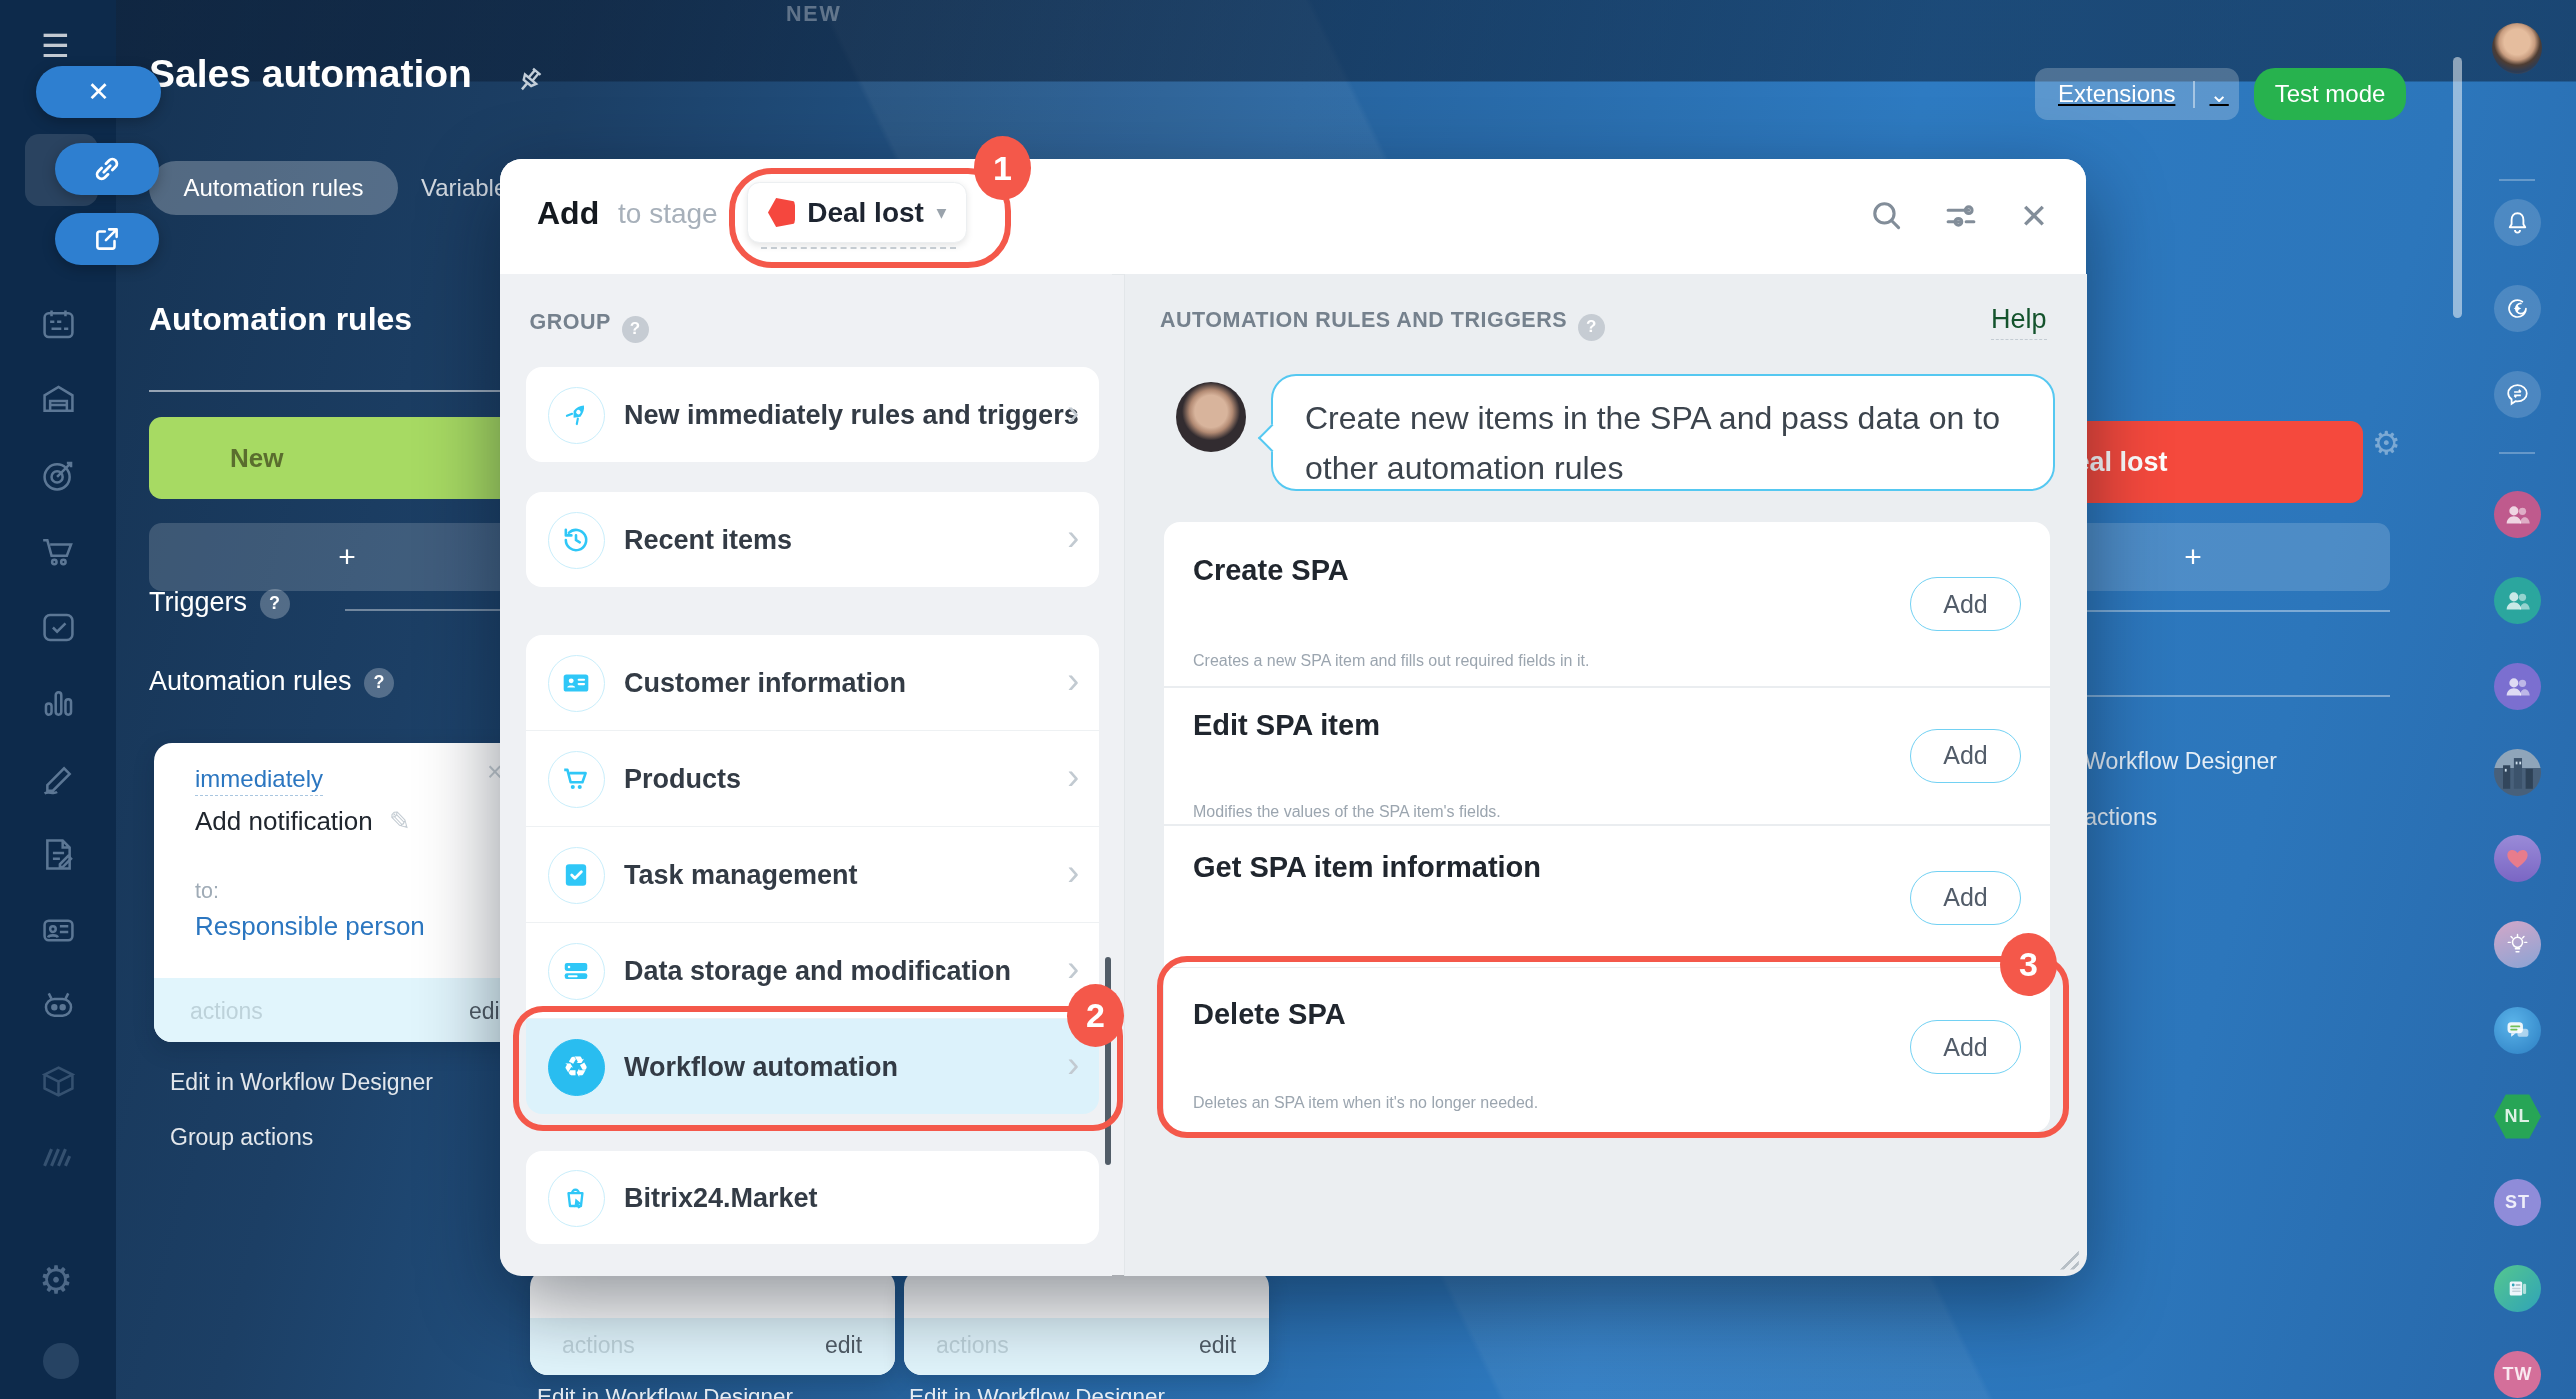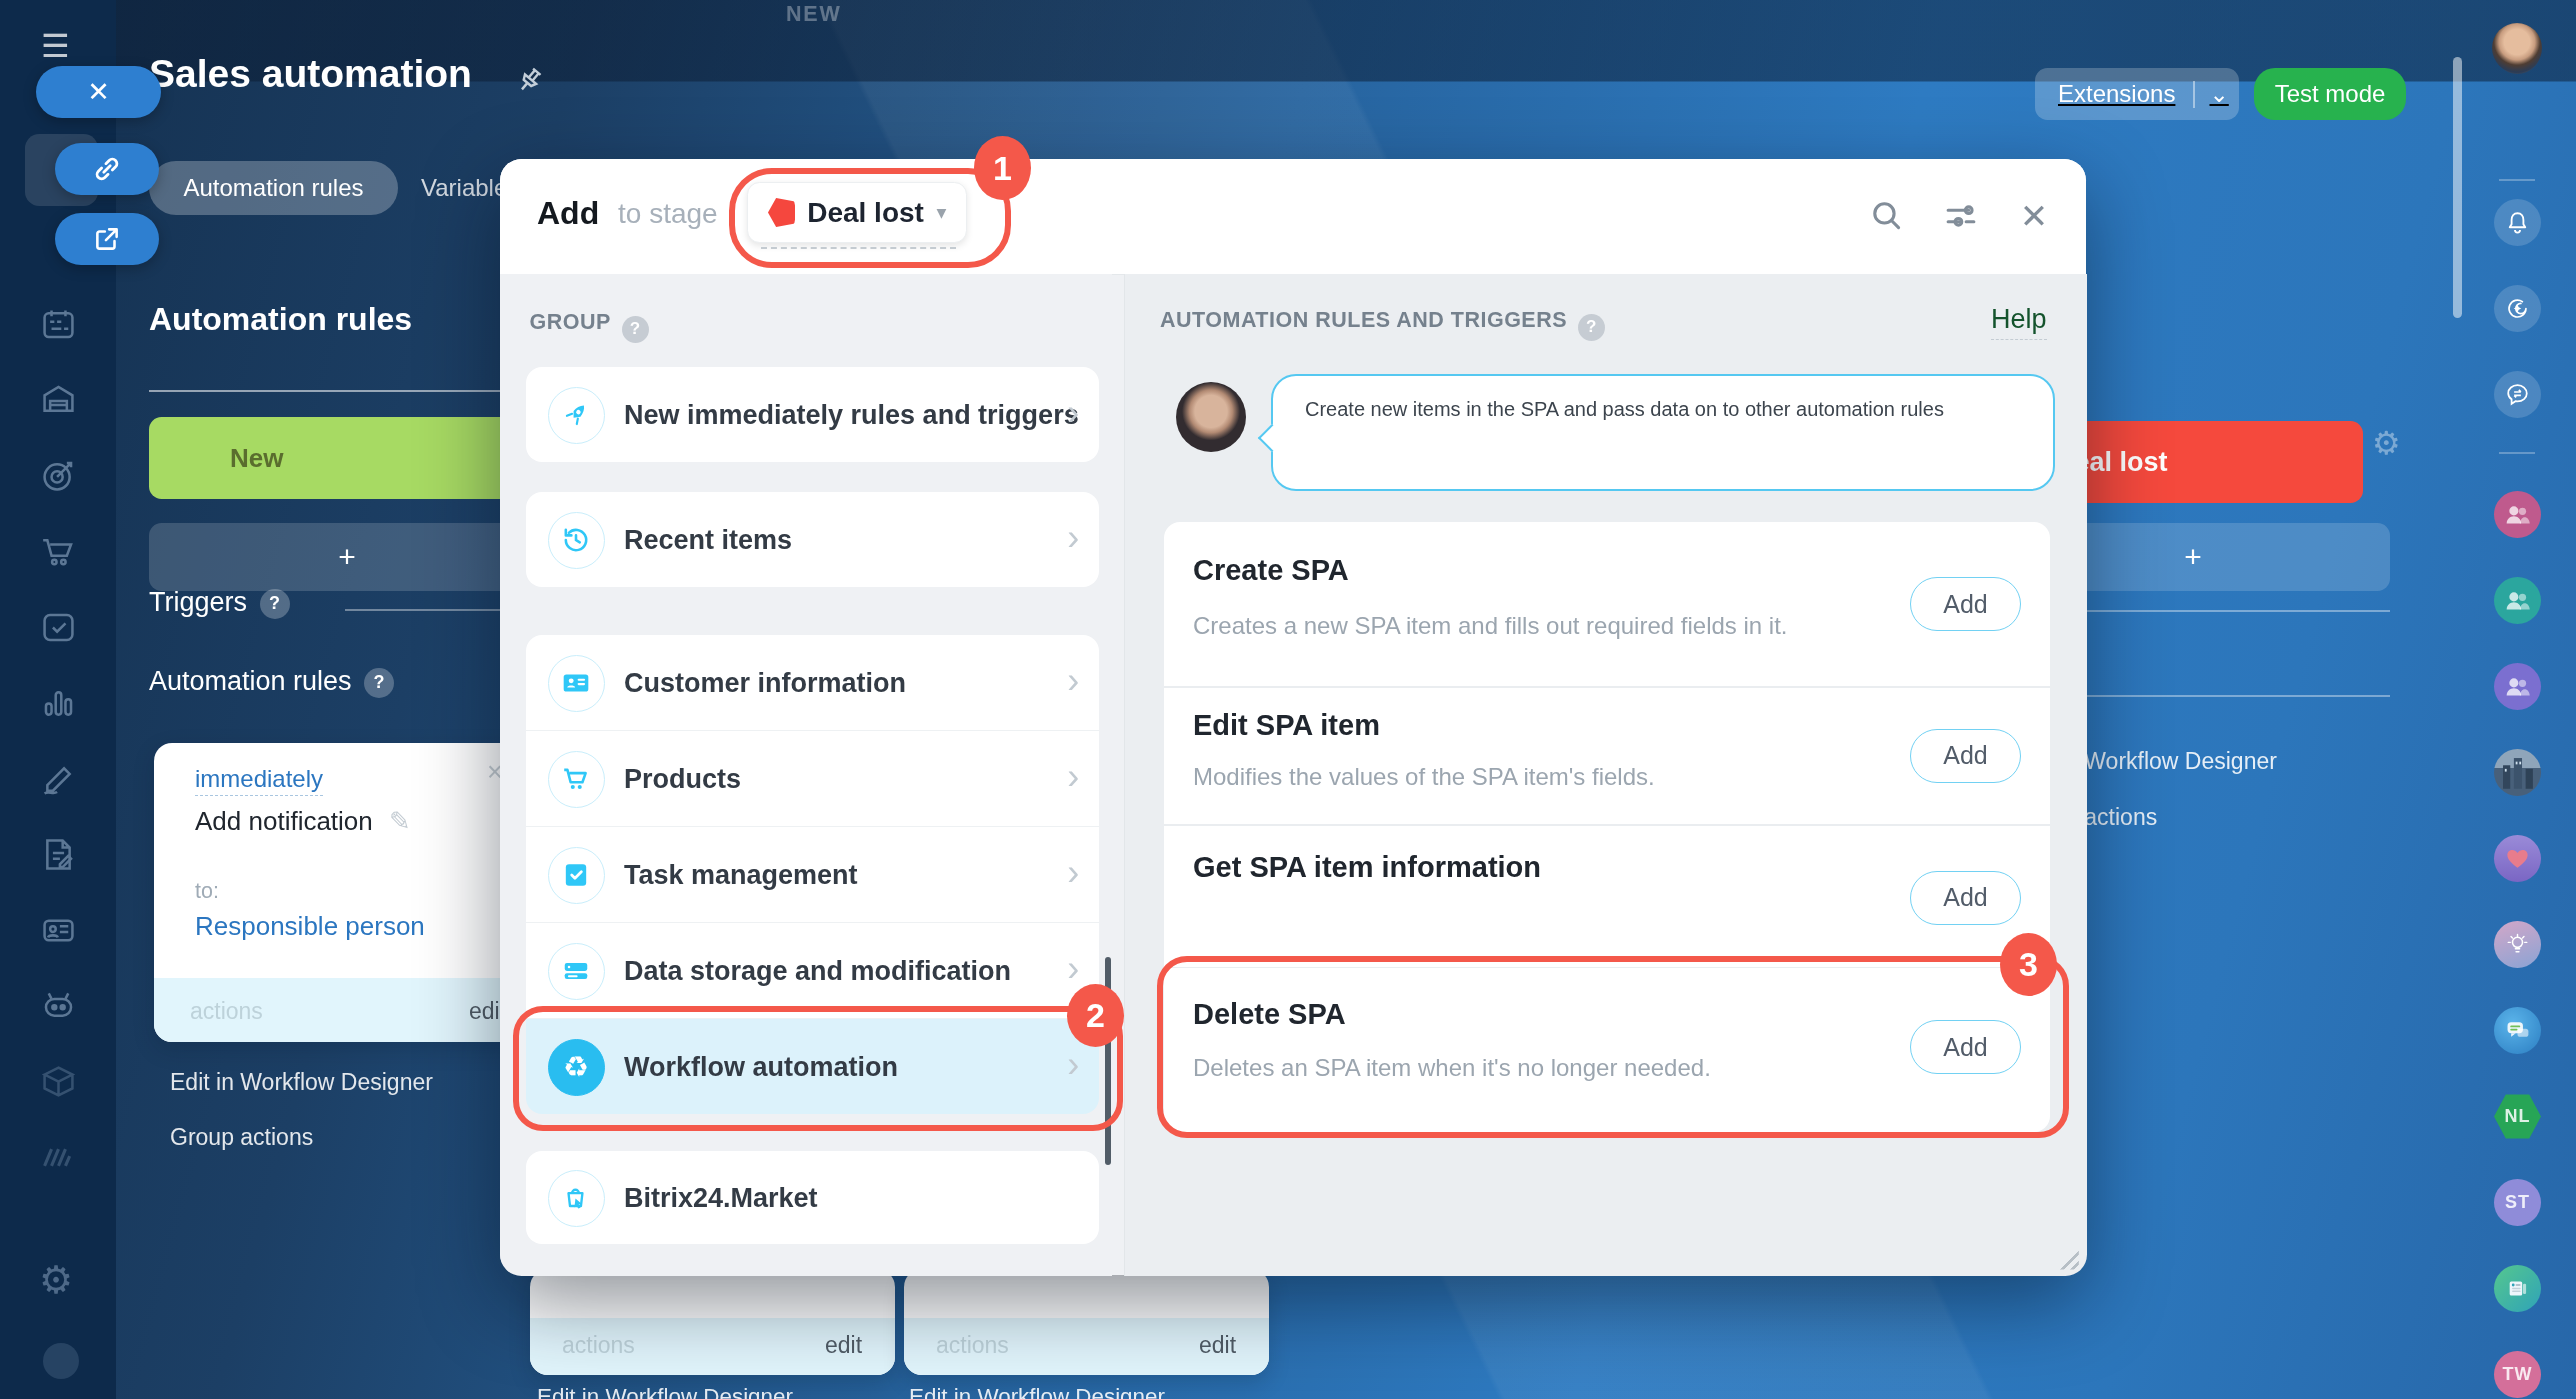--- a/index.html
+++ b/index.html
@@ -46,21 +46,21 @@
   .g-ic{position:absolute;left:21.5px;top:50%;margin-top:-28px;width:55px;height:55px;border-radius:50%;
     border:1.8px solid #c9eefb;display:flex;align-items:center;justify-content:center;}
   .g-ic svg{width:30px;height:30px;}
   .g-ic.solid{background:#29bdf0;border-color:#29bdf0;color:#fff;font-size:29px;}
   .g-label{position:absolute;left:98px;top:50%;transform:translateY(-50%);font-size:27px;font-weight:600;color:#333b45;}
   .chev{position:absolute;right:19.7px;top:50%;transform:translateY(-54%);font-size:36px;color:#c2cad1;font-weight:400;}
   
   #rules-col{position:absolute;left:624px;top:115px;width:962px;height:1002px;background:#ebeef1;border-left:0.9px solid #e2e6e9;border-radius:0 0 21.5px 0;}
   .rule-row{position:relative;cursor:default;}
   .rule-title{position:absolute;left:29px;font-size:29px;font-weight:700;color:#20262e;}
-  .rule-desc{position:absolute;left:29px;font-size:24px;color:#9ba5af;}
+  .rule-desc{position:absolute;left:29px;font-size:16px;color:#9ba5af;margin-top:40px;}
   .add-btn{position:absolute;left:746px;width:109px;height:52px;background:#fff;border:1.8px solid #72d1f3;border-radius:27px;
     font-size:25px;color:#525c69;display:flex;align-items:center;justify-content:center;cursor:pointer;}
   .sec-label{font-size:21.5px;font-weight:700;color:#75818d;letter-spacing:0.5px;}
   .q2{display:inline-flex;width:27px;height:27px;border-radius:50%;background:#c6ccd3;color:#fff;font-size:17px;font-weight:700;
     align-items:center;justify-content:center;vertical-align:-5.4px;margin-left:10.7px;}
   svg{display:block;}
 </style>
 </head>
 <body>
 
@@ -488,21 +488,21 @@
 
     <div id="rules-col">
       <div style="position:absolute;left:35px;top:34px;">
         <span class="sec-label">AUTOMATION RULES AND TRIGGERS</span><span class="q2">?</span>
       </div>
       <div style="position:absolute;left:866px;top:30px;font-size:27px;color:#14532d;border-bottom:1.8px dashed #c4ccd3;padding-bottom:3.6px;cursor:pointer;">Help</div>
 
       <div style="position:absolute;left:51px;top:108px;width:70px;height:70px;border-radius:50%;background:radial-gradient(circle at 50% 42%, #d8b49c 0 30%, #b28a73 40%, #322c30 54%);"></div>
       <div style="position:absolute;left:146px;top:100px;width:780px;height:113px;background:#fff;border:2.7px solid #55c8f1;border-radius:25px;">
         <div style="position:absolute;left:-10.7px;top:52px;width:18px;height:18px;background:#fff;border-left:2.7px solid #55c8f1;border-bottom:2.7px solid #55c8f1;transform:rotate(45deg);"></div>
-        <div style="position:absolute;left:32px;top:18px;width:707px;font-size:20px;line-height:1.55;color:#3c444d;">Create new items in the SPA and pass data on to other automation rules</div>
+        <div style="position:absolute;left:32px;top:18px;width:707px;font-size:32px;line-height:1.55;color:#3c444d;">Create new items in the SPA and pass data on to other automation rules</div>
       </div>
 
       <div style="position:absolute;left:39px;top:248px;width:886px;height:610px;background:#fff;border-radius:16px;">
         <div class="rule-row" style="height:164px;">
           <span class="rule-title" style="top:32px;">Create SPA</span>
           <span class="rule-desc" style="top:90px;">Creates a new SPA item and fills out required fields in it.</span>
           <span class="add-btn" style="top:55px;">Add</span>
         </div>
         <div style="height:1.8px;background:#eaedf0;"></div>
         <div class="rule-row" style="height:136px;">

